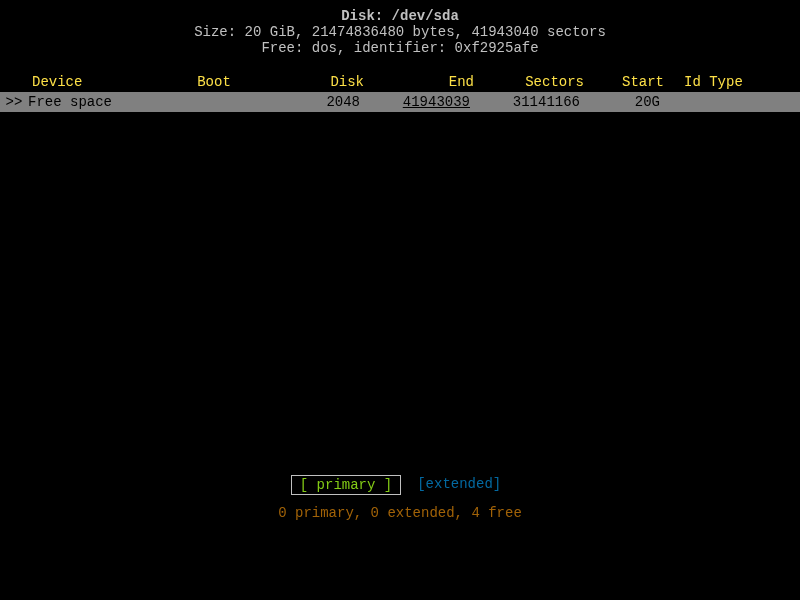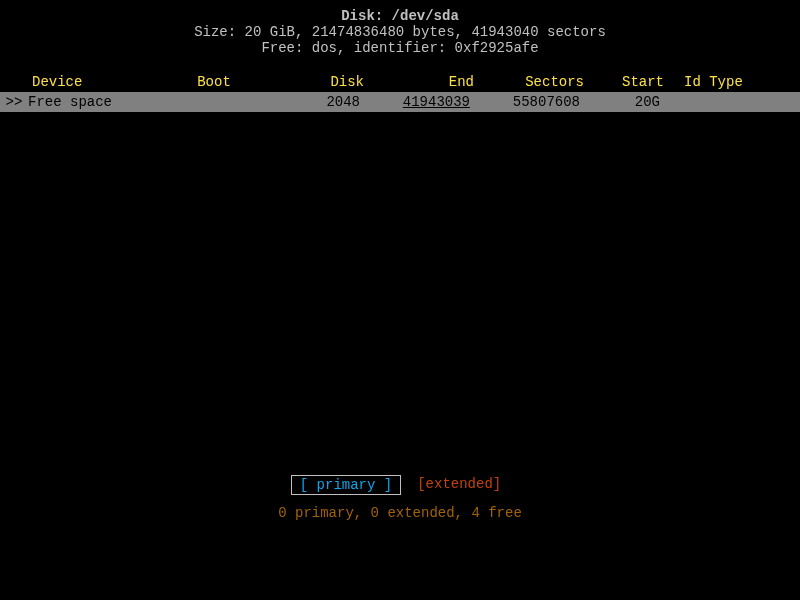--- a/index.html
+++ b/index.html
@@ -123,26 +123,26 @@
     #buttons-row {
       display: flex;
       justify-content: center;
       gap: 8px;
       margin-bottom: 10px;
     }
 
     .btn-primary {
       border: 1px solid #c0c0c0;
       padding: 1px 8px;
-      color: #0ea5e9;
+      color: #84cc16;
       background: #000;
     }
 
     .btn-extended {
-      color: #c2410c;
+      color: #0369a1;
       background: #000;
       padding: 1px 8px;
     }
 
     #status-line {
       color: #a16207;
     }
   </style>
 </head>
 <body>
@@ -164,21 +164,21 @@
       <div class="col-size">Start</div>
       <div class="col-idtype">Id Type</div>
     </div>
 
     <div id="selected-row">
       <div class="row-arrow">&gt;&gt;</div>
       <div class="col-device-val">Free space</div>
       <div class="col-boot-val"></div>
       <div class="col-start-val">2048</div>
       <div class="col-end-val">41943039</div>
-      <div class="col-sectors-val">55807608</div>
+      <div class="col-sectors-val">31141166</div>
       <div class="col-size-val">20G</div>
       <div class="col-idtype-val"></div>
     </div>
   </div>
 
   <div id="bottom-area">
     <div id="buttons-row">
       <div class="btn-primary">[ primary ]</div>
       <div class="btn-extended">[extended]</div>
     </div>

